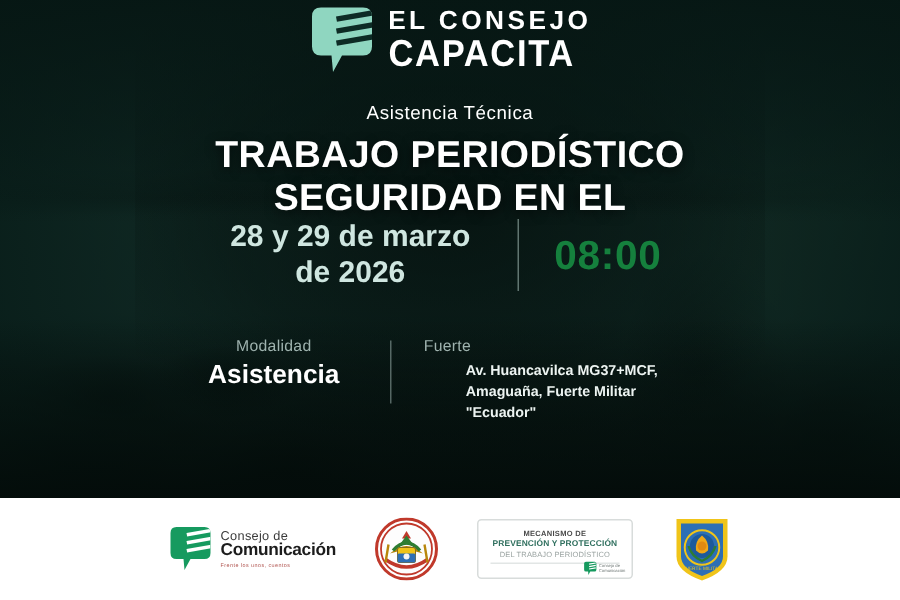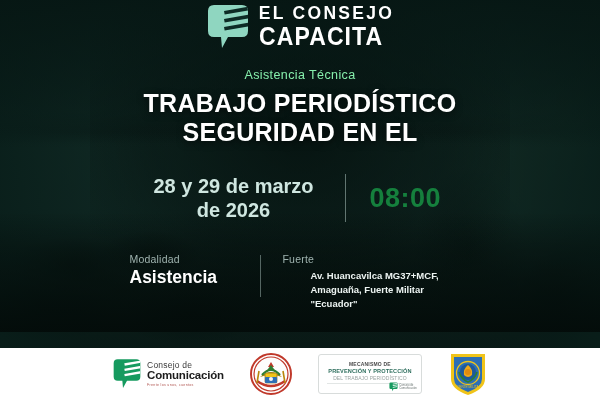--- a/index.html
+++ b/index.html
@@ -96,35 +96,34 @@
   .logo-line2 {
     font-size:25px; font-weight:700; letter-spacing:1.2px;
     color:#ffffff; margin-top:2px;
     transform:scaleX(.92); transform-origin:left center;
   }
 
   
   .kicker {
     margin-top:14px;
     font-size:12.5px; font-weight:400; letter-spacing:.4px;
-    color:#86efac;
+    color:#ffffff;
   }
   .title {
     margin-top:7px;
     text-align:center;
     font-size:25px; font-weight:700; letter-spacing:.3px;
     line-height:1.14;
     color:#ffffff;
     text-shadow:0 2px 7px rgba(0,0,0,.55);
     white-space:nowrap;
   }
 
   
   .datetime-row {
-    margin-top:28px;
     display:flex; align-items:center; justify-content:center;
     gap:0;
   }
   .date-block {
     text-align:center;
     font-size:20px; font-weight:700; line-height:1.22;
     color:#cfe6e0;
     padding-right:22px;
     width:200px;
   }
@@ -139,21 +138,21 @@
     color:#15803d;
     width:110px;
   }
 
   
   .info-row {
     margin-top:30px;
     display:flex; align-items:flex-start; justify-content:center;
   }
   .modality-block {
-    width:130px; text-align:left; padding-right:24px;
+    width:130px; text-align:center; padding-right:24px;
   }
   .info-divider {
     width:1px; height:42px;
     background:rgba(206,230,224,.40);
     flex:none; margin-top:2px;
   }
   .place-block {
     padding-left:22px; width:210px;
   }
   .info-label {
@@ -165,21 +164,21 @@
     margin-top:1px; line-height:1.2;
   }
   .place-value {
     font-size:9.5px; font-weight:700; color:#edf4f2;
     margin-top:3px; line-height:1.45;margin-left:28px;
   }
 
   
   .footer {
     position:absolute; left:0; right:0; bottom:0;
-    height:52px; background:#ffffff;
+    height:68px; background:#ffffff;
     display:flex; align-items:center; justify-content:center;
     gap:26px;
   }
   .f-logo { display:flex; align-items:center; }
 
   
   .cc-logo { display:flex; align-items:center; gap:5px; }
   .cc-words { display:flex; flex-direction:column; line-height:1; }
   .cc-l1 { font-size:8.5px; font-weight:400; color:#3a3a3a; letter-spacing:.2px; }
   .cc-l2 { font-size:11.5px; font-weight:700; color:#1c1c1c; letter-spacing:-.2px; margin-top:1px; }

